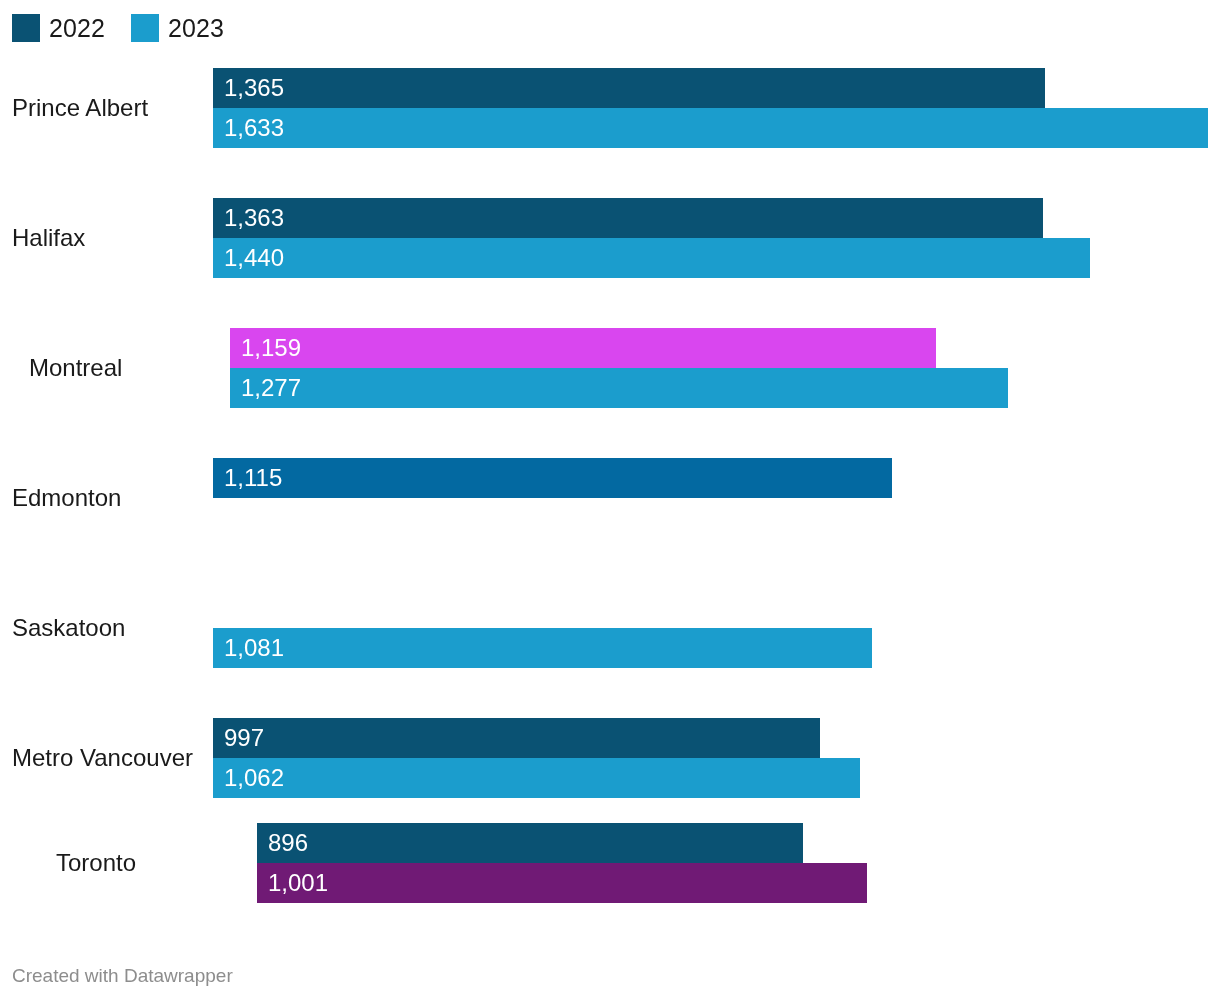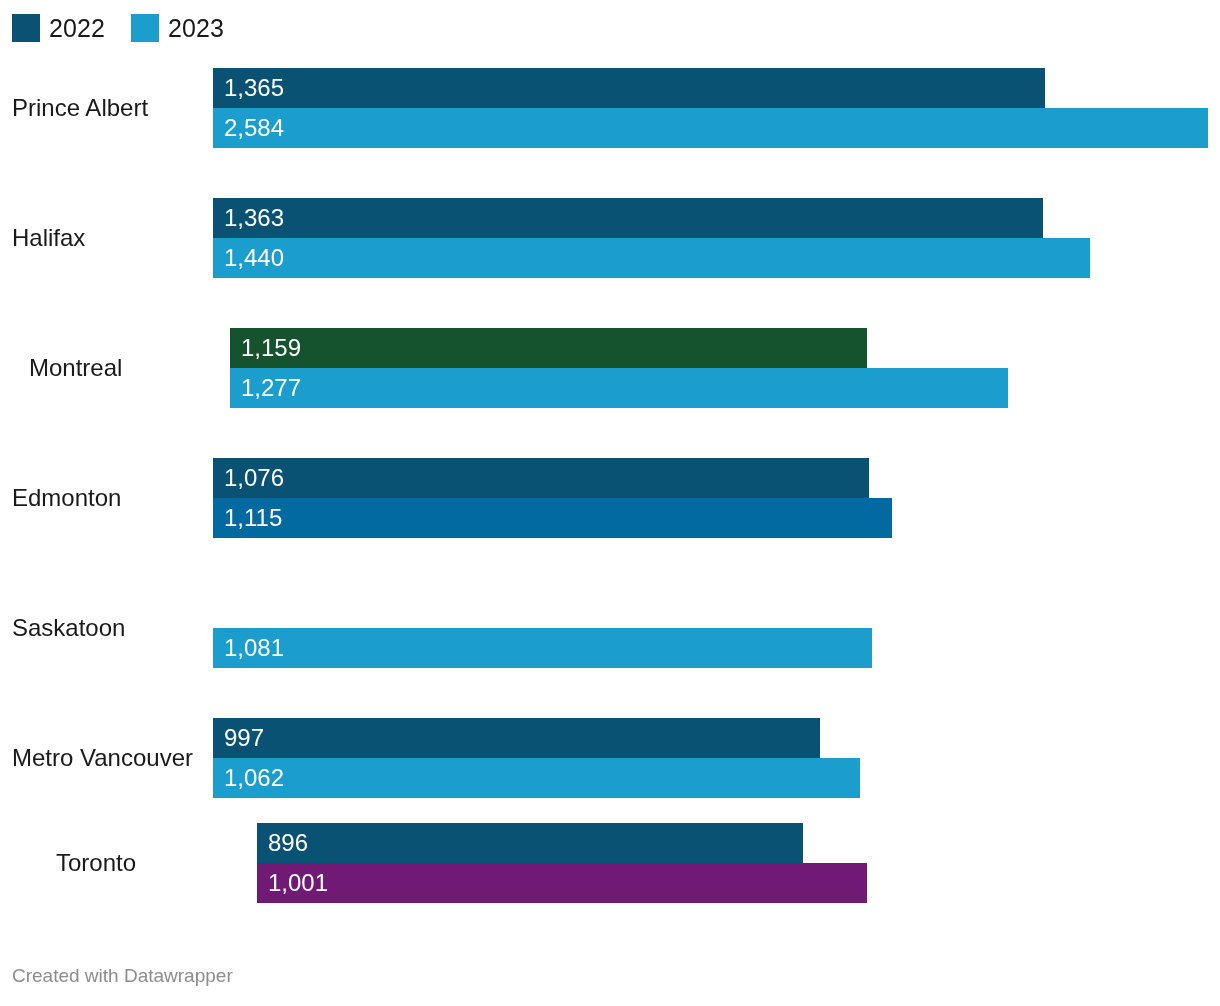--- a/index.html
+++ b/index.html
@@ -117,52 +117,49 @@
 </div>
 
 <div id="plot">
     <div class="row" style="top: 0px; height: 106px;">
       <div class="row-label" style="top: 41px;">Prince Albert</div>
       <div class="bars">
         <div class="bar bar-2022" style="background: rgb(10, 82, 115); width: 832px;">
           <span class="bar-value">1,365</span>
         </div>
         <div class="bar bar-2023" style="background: rgb(27, 157, 205); width: 995px;">
-          <span class="bar-value">2,584</span>
+          <span class="bar-value">1,633</span>
         </div>
       </div>
     </div>
     <div class="row" style="top: 130px; height: 106px;">
       <div class="row-label" style="top: 41px;">Halifax</div>
       <div class="bars">
         <div class="bar bar-2022" style="background: rgb(10, 82, 115); width: 830px;">
           <span class="bar-value">1,363</span>
         </div>
         <div class="bar bar-2023" style="background: rgb(27, 157, 205); width: 877px;">
           <span class="bar-value">1,440</span>
         </div>
       </div>
     </div>
     <div class="row" style="top: 260px; height: 106px; margin-left: 17px;">
       <div class="row-label" style="top: 41px;">Montreal</div>
       <div class="bars">
-        <div class="bar bar-2022" style="background: #14532d; width: 637px;">
+        <div class="bar bar-2022" style="background: #d946ef; width: 706px;">
           <span class="bar-value">1,159</span>
         </div>
         <div class="bar bar-2023" style="background: rgb(27, 157, 205); width: 778px;">
           <span class="bar-value">1,277</span>
         </div>
       </div>
     </div>
     <div class="row" style="top: 390px; height: 106px;">
       <div class="row-label" style="top: 41px;">Edmonton</div>
       <div class="bars">
-        <div class="bar bar-2022" style="background: rgb(10, 82, 115); width: 656px;">
-          <span class="bar-value">1,076</span>
-        </div>
         <div class="bar bar-2023" style="background: #0369a1; width: 679px;">
           <span class="bar-value">1,115</span>
         </div>
       </div>
     </div>
     <div class="row" style="top: 520px; height: 106px;">
       <div class="row-label" style="top: 41px;">Saskatoon</div>
       <div class="bars">
         <div class="bar bar-empty" style="width: 0px;"></div>
         <div class="bar bar-2023" style="background: rgb(27, 157, 205); width: 659px;">

